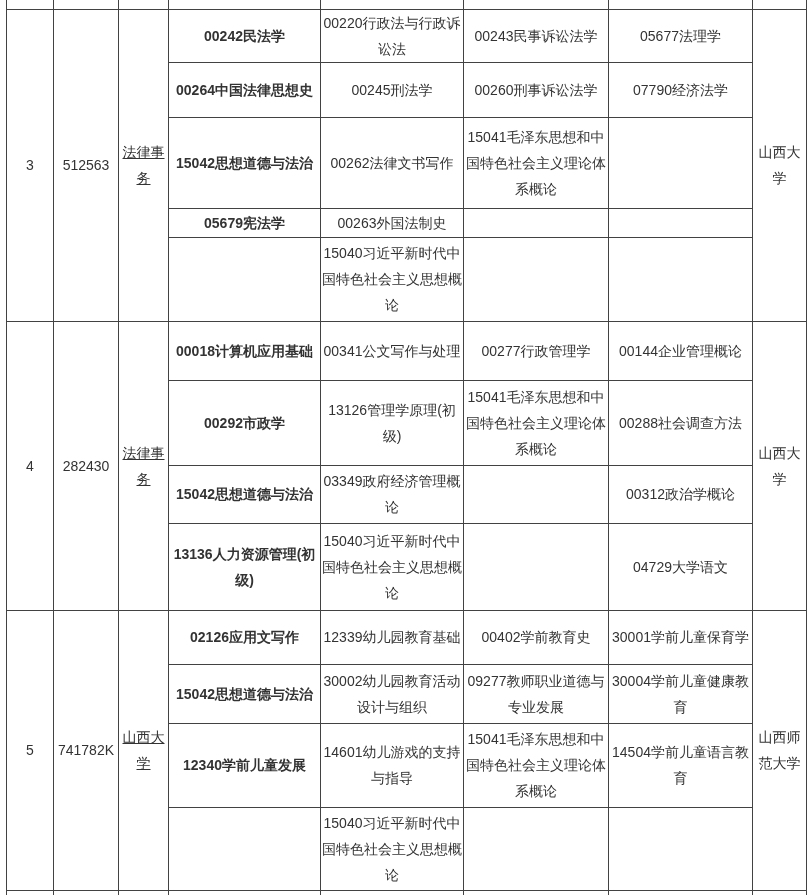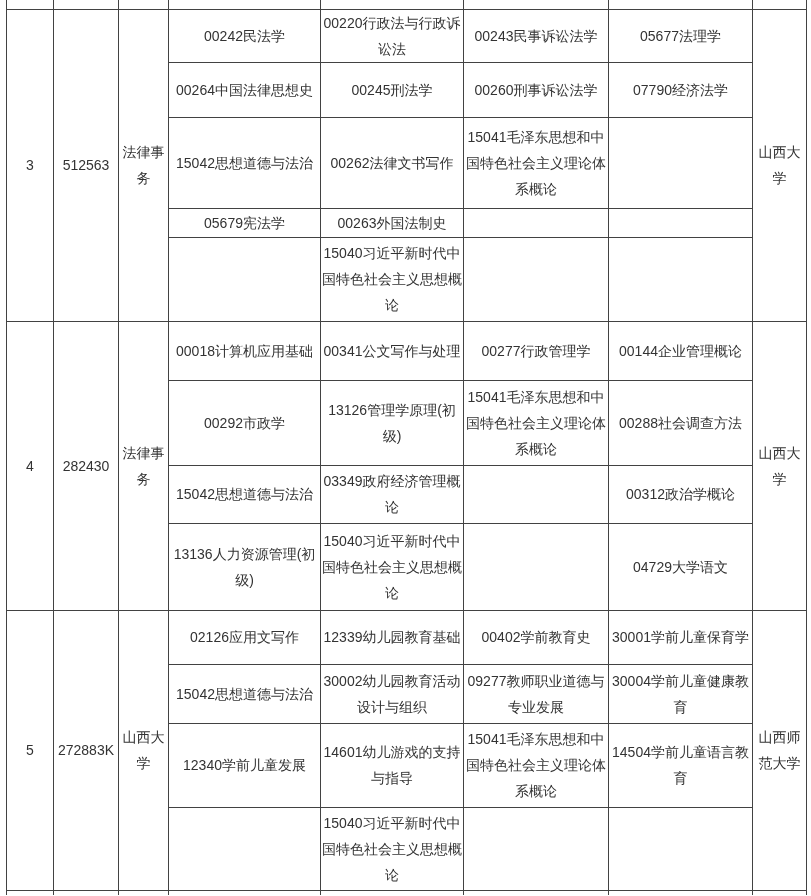--- a/index.html
+++ b/index.html
@@ -24,22 +24,22 @@
     color: #333333;
     font-size: 14px;
     line-height: 26px;
     text-align: center;
     vertical-align: middle;
     padding: 0;
     overflow: hidden;
     word-break: normal;
   }
   td.c-no, td.c-code { white-space: nowrap; padding: 0 2px; }
-  td.c-major { padding: 0 5px; }
-  td.c-s1 { padding: 0 8px; }
+  td.c-major { padding: 0 5px; text-decoration: underline; }
+  td.c-s1 { padding: 0 8px; font-weight: bold; }
   td.c-s2 { padding: 0 7px; margin-left: 8px; }
   td.c-s3 { padding: 0 7px; margin-left: 30px; }
   td.c-s4 { padding: 0 7px; margin-left: 30px; }
   td.c-uni { padding: 0 6px; }
   tr.cut-top td { border-top: 0; }
   tr.cut-bottom td { border-bottom: 0; }
 </style>
 </head>
 <body>
 
@@ -126,21 +126,21 @@
     </tr>
     <tr style="height:87px">
       <td class="c-s1">13136人力资源管理(初级)</td>
       <td class="c-s2">15040习近平新时代中国特色社会主义思想概论</td>
       <td class="c-s3"></td>
       <td class="c-s4">04729大学语文</td>
     </tr>
 
     <tr style="height:54px">
       <td class="c-no" rowspan="4">5</td>
-      <td class="c-code" rowspan="4">272883K</td>
+      <td class="c-code" rowspan="4">741782K</td>
       <td class="c-major" rowspan="4">山西大学</td>
       <td class="c-s1">02126应用文写作</td>
       <td class="c-s2">12339幼儿园教育基础</td>
       <td class="c-s3">00402学前教育史</td>
       <td class="c-s4">30001学前儿童保育学</td>
       <td class="c-uni" rowspan="4">山西师范大学</td>
     </tr>
     <tr style="height:59px">
       <td class="c-s1">15042思想道德与法治</td>
       <td class="c-s2">30002幼儿园教育活动设计与组织</td>

